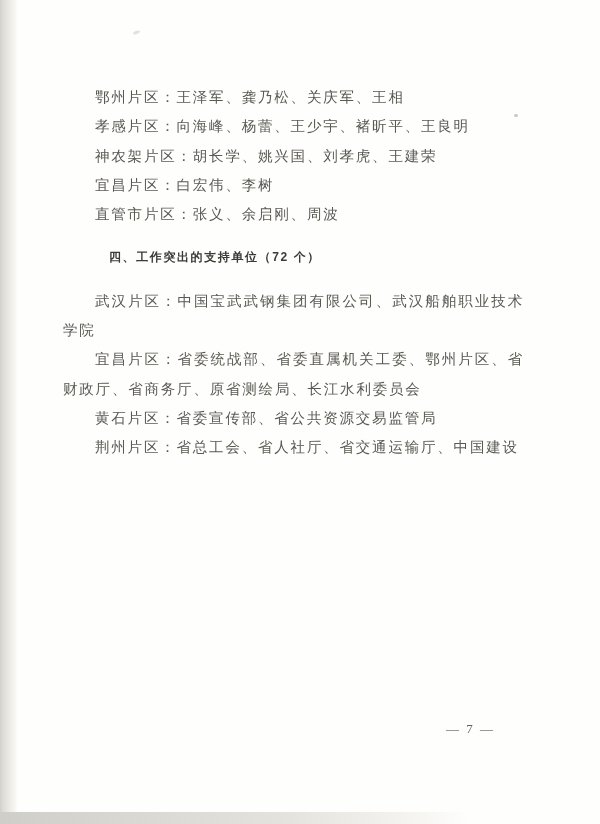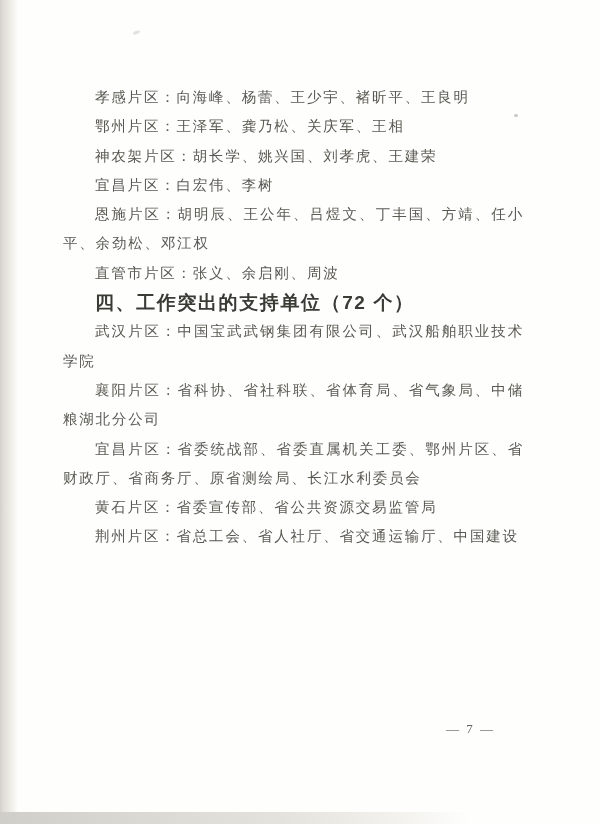--- a/index.html
+++ b/index.html
@@ -36,23 +36,23 @@
     margin:0;
     text-indent:32px;
     font-size:14.5px;
     line-height:29.3px;
     letter-spacing:1.8px;
     color:var(--body-text);
     text-align:justify;
     word-break:break-all;
   }
   p.heading{
-    margin:0;
+    margin:14px;
     text-indent:32px;
-    font-size:19px;
+    font-size:12px;
     line-height:29.3px;
     letter-spacing:1.6px;
     font-weight:bold;
     color:var(--heading-text);
     font-family:"Liberation Sans","DejaVu Sans",sans-serif;
     word-break:break-all;
   }
   .boxed{
     display:inline-block;
     border:1px solid var(--box-border);
@@ -68,27 +68,25 @@
 </style>
 </head>
 <body>
 
 <div class="scan-edge-left"></div>
 <div class="scan-edge-bottom"></div>
 <div class="speckle speckle-a"></div>
 <div class="speckle speckle-b"></div>
 
 <div class="content">
+    <p class="para">鄂州片区：王泽军、龚乃松、关庆军、王相</p>
     <p class="para">孝感片区：向海峰、杨蕾、王少宇、褚昕平、王良明</p>
-    <p class="para">鄂州片区：王泽军、龚乃松、关庆军、王相</p>
     <p class="para">神农架片区：胡长学、姚兴国、刘孝虎、王建荣</p>
     <p class="para">宜昌片区：白宏伟、李树</p>
-    <p class="para">恩施片区：胡明辰、王公年、吕煜文、丁丰国、方靖、任小平、余劲松、邓江权</p>
     <p class="para">直管市片区：张义、余启刚、周波</p>
     <p class="heading">四、工作突出的支持单位（72 个）</p>
     <p class="para">武汉片区：中国宝武武钢集团有限公司、武汉船舶职业技术学院</p>
-    <p class="para">襄阳片区：省科协、省社科联、省体育局、省气象局、中储粮湖北分公司</p>
     <p class="para">宜昌片区：省委统战部、省委直属机关工委、鄂州片区、省财政厅、省商务厅、原省测绘局、长江水利委员会</p>
     <p class="para">黄石片区：省委宣传部、省公共资源交易监管局</p>
     <p class="para">荆州片区：省总工会、省人社厅、省交通运输厅、中国建设</p>
   </div>
 
 <div class="page-number">— 7 —</div>
 
 </body></html>

